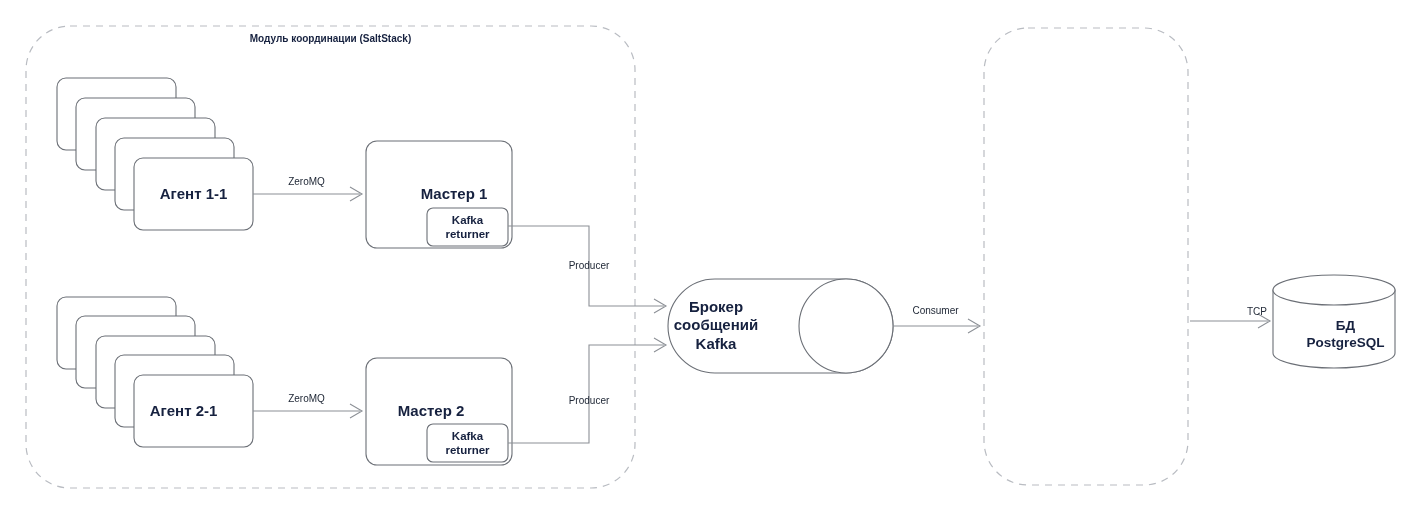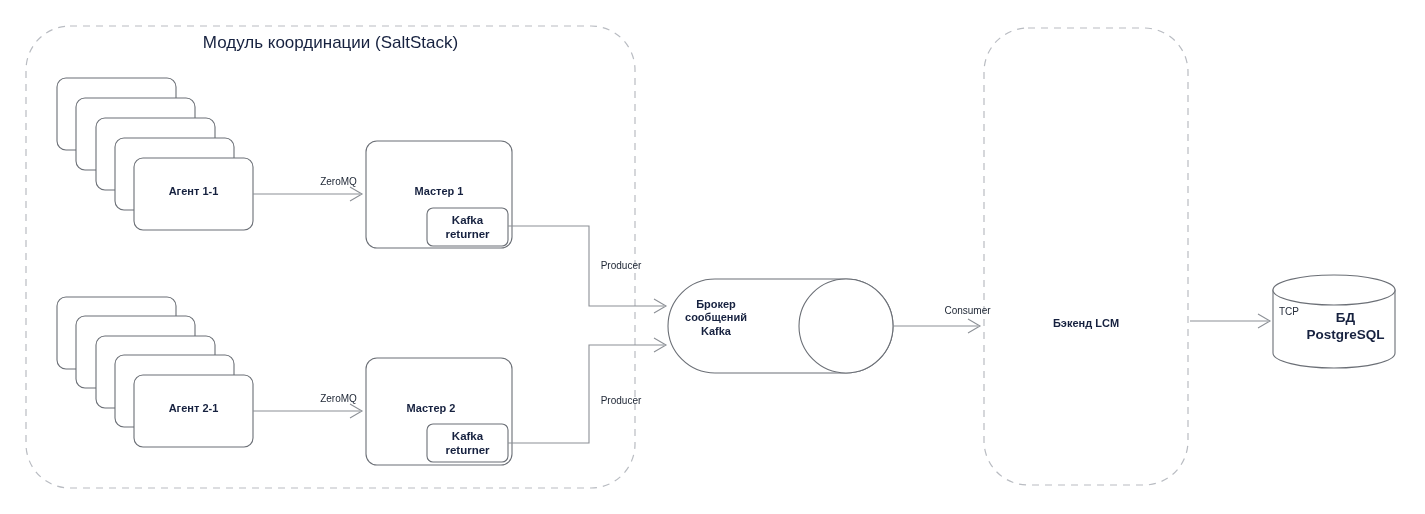--- a/index.html
+++ b/index.html
@@ -26,35 +26,34 @@
   }
   .node-label {
     position: absolute;
     color: #16213f;
     font-weight: bold;
     text-align: center;
     line-height: 1.22;
     pointer-events: none;
     white-space: pre-line;
   }
-  .lbl-big    { font-size: 11px; }
+  .lbl-big    { font-size: 15px; }
   .lbl-kafka  { font-size: 11.5px; line-height: 1.25; }
   .edge-label {
     position: absolute;
     color: #222a38;
     font-size: 10px;
     text-align: center;
     white-space: nowrap;
-    margin-left: 32px;
   }
   .group-title {
     position: absolute;
     color: #16213f;
-    font-weight: normal;
-    font-size: 17px;
+    font-weight: bold;
+    font-size: 10px;
     text-align: center;
     white-space: nowrap;
   }
 </style>
 </head>
 <body>
 
 <div id="canvas">
 
   <svg id="diagram-svg" viewBox="0 0 1425 514" xmlns="http://www.w3.org/2000/svg">
@@ -131,39 +130,38 @@
     <g>
       <line class="edge-line" x1="1190" y1="321" x2="1268" y2="321"></line>
       <path class="edge-head" d="M 1258,314 L 1270,321 L 1258,328"></path>
     </g>
   </svg>
 
   <div class="group-title" style="left:26px; top:33px; width:609px;">Модуль координации (SaltStack)</div>
 
   <div class="node-label lbl-big" style="left:134px; top:185px; width:119px;">Агент 1-1</div>
 
-  <div class="node-label lbl-big" style="left:134px; top:402px; width:119px;">Агент 2-1</div>
+  <div class="node-label lbl-big" style="left:124px; top:402px; width:119px;">Агент 2-1</div>
 
-  <div class="node-label lbl-big" style="left:366px; top:185px; width:146px;">Мастер 1</div>
+  <div class="node-label lbl-big" style="left:366px; top:185px; width:146px;padding-left:15px;">Мастер 1</div>
 
   <div class="node-label lbl-big" style="left:366px; top:402px; width:130px;">Мастер 2</div>
 
   <div class="node-label lbl-kafka" style="left:427px; top:213px; width:81px;">Kafka
 returner</div>
 
   <div class="node-label lbl-kafka" style="left:427px; top:429px; width:81px;">Kafka
 returner</div>
 
   <div class="node-label lbl-big" style="left:636px; top:298px; width:160px;">Брокер
 сообщений
 Kafka</div>
 
-  <div class="node-label lbl-big" style="left:984px; top:317px; width:204px;">Бэкенд LCM</div>
 
-  <div class="node-label lbl-kafka" style="left:1273px; top:310px; width:145px; font-size:13.5px;">БД
+  <div class="node-label lbl-kafka" style="left:1273px; top:318px; width:145px; font-size:13.5px;">БД
 PostgreSQL</div>
 
   <div class="edge-label" style="left:253px; top:176px; width:107px;">ZeroMQ</div>
 
   <div class="edge-label" style="left:253px; top:393px; width:107px;">ZeroMQ</div>
 
   <div class="edge-label" style="left:534px; top:260px; width:110px;">Producer</div>
 
   <div class="edge-label" style="left:534px; top:395px; width:110px;">Producer</div>
 

